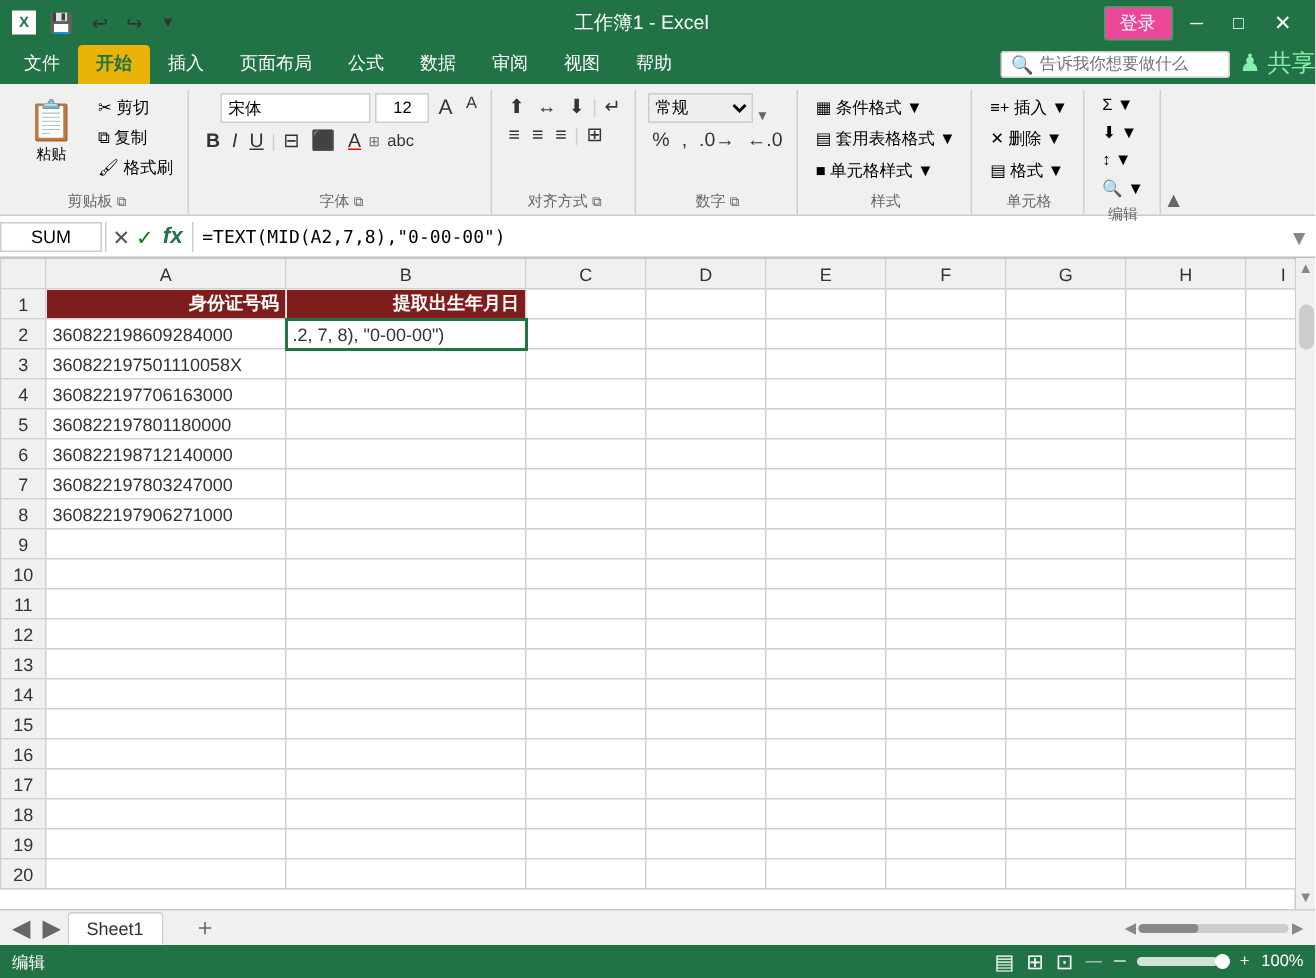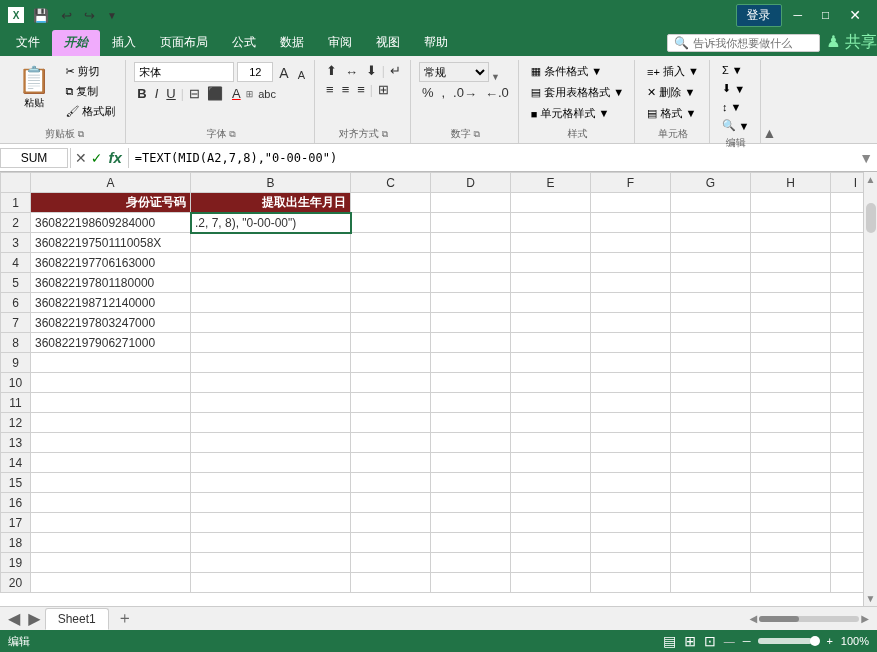--- a/index.html
+++ b/index.html
@@ -13,39 +13,39 @@
       align-items: center;
       justify-content: space-between;
       padding: 0 8px;
       color: white;
     }
     .title-bar-left { display: flex; align-items: center; gap: 6px; }
     .title-bar-center { font-size: 13px; color: white; flex: 1; text-align: center; }
     .title-bar-right { display: flex; align-items: center; gap: 4px; }
     .title-icon { width: 16px; height: 16px; background: #fff; display: inline-flex; align-items: center; justify-content: center; font-size: 10px; color: #217346; font-weight: bold; }
     .win-btn { background: transparent; border: none; color: white; font-size: 12px; cursor: pointer; padding: 4px 8px; }
-    .login-btn { background: #0c4a6e; border: 1px solid #4a9e6e; color: white; padding: 2px 10px; font-size: 12px; cursor: pointer; border-radius: 2px; }
+    .login-btn { background: #ec4899; border: 1px solid #4a9e6e; color: white; padding: 2px 10px; font-size: 12px; cursor: pointer; border-radius: 2px; }
 
     
     .ribbon-tabs {
       background: #217346;
       height: 26px;
       display: flex;
       align-items: flex-end;
       padding-left: 4px;
     }
     .ribbon-tab {
       padding: 4px 12px 5px;
       font-size: 12px;
       color: white;
       cursor: pointer;
       border-radius: 3px 3px 0 0;
       position: relative;
     }
-    .ribbon-tab.active { background: #f0abfc; color: #217346; font-weight: bold; font-style: italic; }
+    .ribbon-tab.active { background: #eab308; color: #217346; font-weight: bold; }
 
     
     .ribbon {
       background: #f0f0f0;
       border-bottom: 1px solid #ccc;
       height: 88px;
       display: flex;
       align-items: stretch;
       padding: 4px 4px 0;
       gap: 2px;
@@ -172,21 +172,21 @@
     }
     .sheet-tab-btn { font-size: 16px; color: #666; cursor: pointer; padding: 0 4px; }
     .sheet-tab {
       padding: 3px 12px;
       font-size: 12px;
       border: 1px solid #ccc;
       border-bottom: none;
       background: #fff;
       color: #333;
       cursor: pointer;
-      margin-right: 2px;
+      margin-right: 14px;
       border-radius: 3px 3px 0 0;
       text-align: right;
     }
     .sheet-tab.active { background: #fff; border-bottom: 1px solid #fff; }
     .add-sheet-btn { font-size: 16px; color: #666; cursor: pointer; padding: 0 6px; }
     .sheet-tabs-right { margin-left: auto; display: flex; align-items: center; gap: 2px; }
 
     
     .status-bar {
       height: 22px;
@@ -249,20 +249,21 @@
 <body>
 
 <div class="title-bar">
   <div class="title-bar-left">
     <div class="title-icon">X</div>
     <span class="small-icon-btn" title="保存">💾</span>
     <span class="small-icon-btn">↩</span>
     <span class="small-icon-btn">↪</span>
     <span class="small-icon-btn" style="font-size:10px;">▼</span>
   </div>
+  <div class="title-bar-center">工作簿1 - Excel</div>
   <div class="title-bar-right">
     <button class="login-btn">登录</button>
     <button class="win-btn">─</button>
     <button class="win-btn">□</button>
     <button class="win-btn" style="font-size:14px;">✕</button>
   </div>
 </div>
 
 <div class="ribbon-tabs">
   <div class="ribbon-tab">文件</div>
@@ -307,21 +308,21 @@
           <span>🖌</span>
           <span>格式刷</span>
         </div>
       </div>
     </div>
     <div class="ribbon-group-label">剪贴板 <span style="font-size:9px;">⧉</span></div>
   </div>
 
   <div class="ribbon-group">
     <div class="ribbon-group-content" style="flex-direction:column;gap:3px;">
-      <div style="display:flex;align-items:flex-end;gap:3px;">
+      <div style="display:flex;align-items:flex-start;gap:3px;margin-left:13px;">
         <input class="font-name-box" type="text" value="宋体" style="">
         <input class="font-size-box" type="text" value="12" style="">
         <span class="small-icon-btn" style="font-size:14px;">A</span>
         <span class="small-icon-btn" style="font-size:11px;">A</span>
       </div>
       <div class="ribbon-icon-row">
         <span class="small-icon-btn" style="font-weight:bold;">B</span>
         <span class="small-icon-btn" style="font-style:italic;">I</span>
         <span class="small-icon-btn" style="text-decoration:underline;">U</span>
         <span style="color:#ccc;">|</span>

